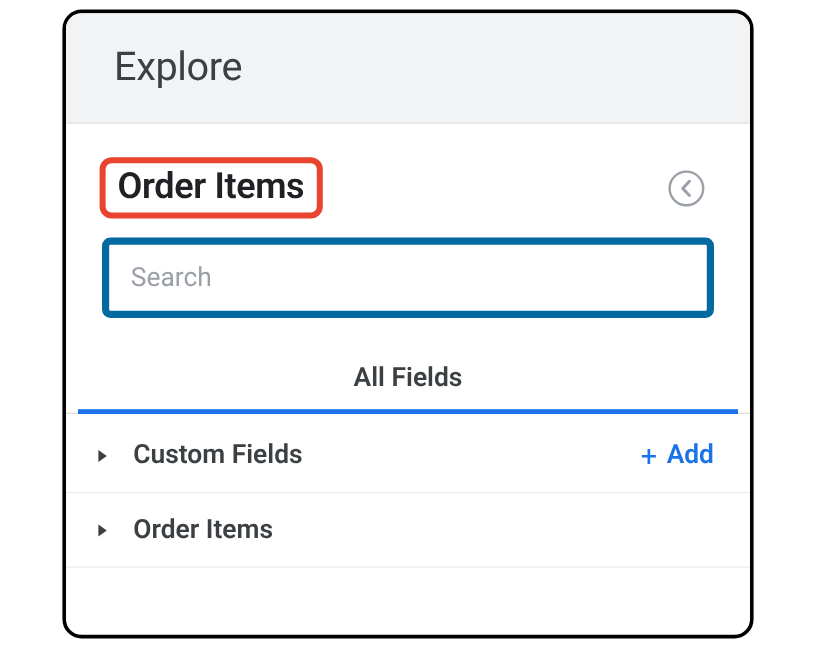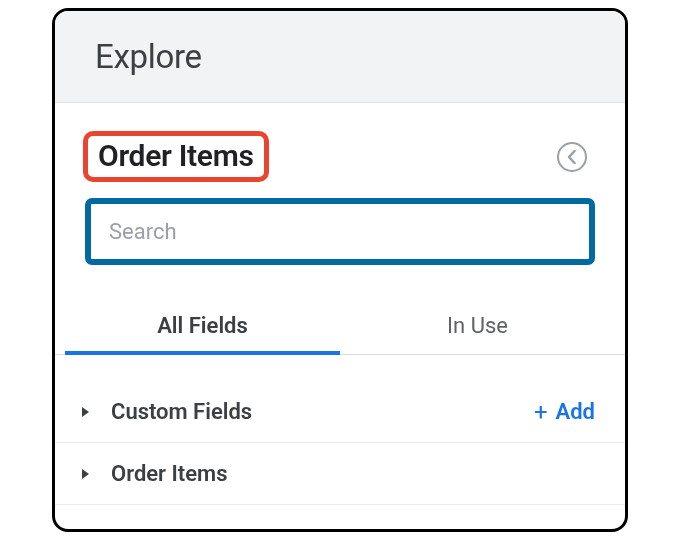--- a/index.html
+++ b/index.html
@@ -82,21 +82,21 @@
       width: 100%;
       font-size: 22px;
       color: #3c4043;
       font-family: inherit;
       background: transparent;
     }
     .search-input::placeholder { color: #9aa0a6; }
     .tabs {
       display: flex;
       border-bottom: 1px solid #dadce0;
-      margin: 10px -30px;
+      margin: 0 -30px;
       padding: 0 10px;
     }
     .tab {
       flex: 1;
       text-align: center;
       padding: 14px 0 16px 0;
       font-size: 22px;
       color: #5f6368;
       cursor: pointer;
       position: relative;
@@ -106,21 +106,21 @@
       color: #3c4043;
     }
     .tab.active::after {
       content: "";
       position: absolute;
       left: 0; right: 0; bottom: -1px;
       height: 4px;
       background: #1a73e8;
     }
     .list {
-      margin: 16px -30px;
+      margin: 4px -30px;
     }
     .list-item {
       display: flex;
       align-items: center;
       padding: 18px 30px 18px 22px;
       border-bottom: 1px solid #e8eaed;
       cursor: pointer;
     }
     .caret {
       width: 18px;
@@ -172,23 +172,20 @@
       </div>
     </div>
 
     <div class="search-box">
       <input class="search-input" type="text" placeholder="Search" style="">
     </div>
 
     <div class="tabs">
       <div class="tab active">
         <span>All Fields</span>
-      </div>
-      <div class="tab">
-        <span>In Use</span>
       </div>
     </div>
 
     <div class="list">
 
       <div class="list-item">
         <span class="caret">
           <svg width="10" height="12" viewBox="0 0 10 12">
               <path d="M1 1 L8 6 L1 11 Z" fill="#3c4043"></path>
             </svg>

